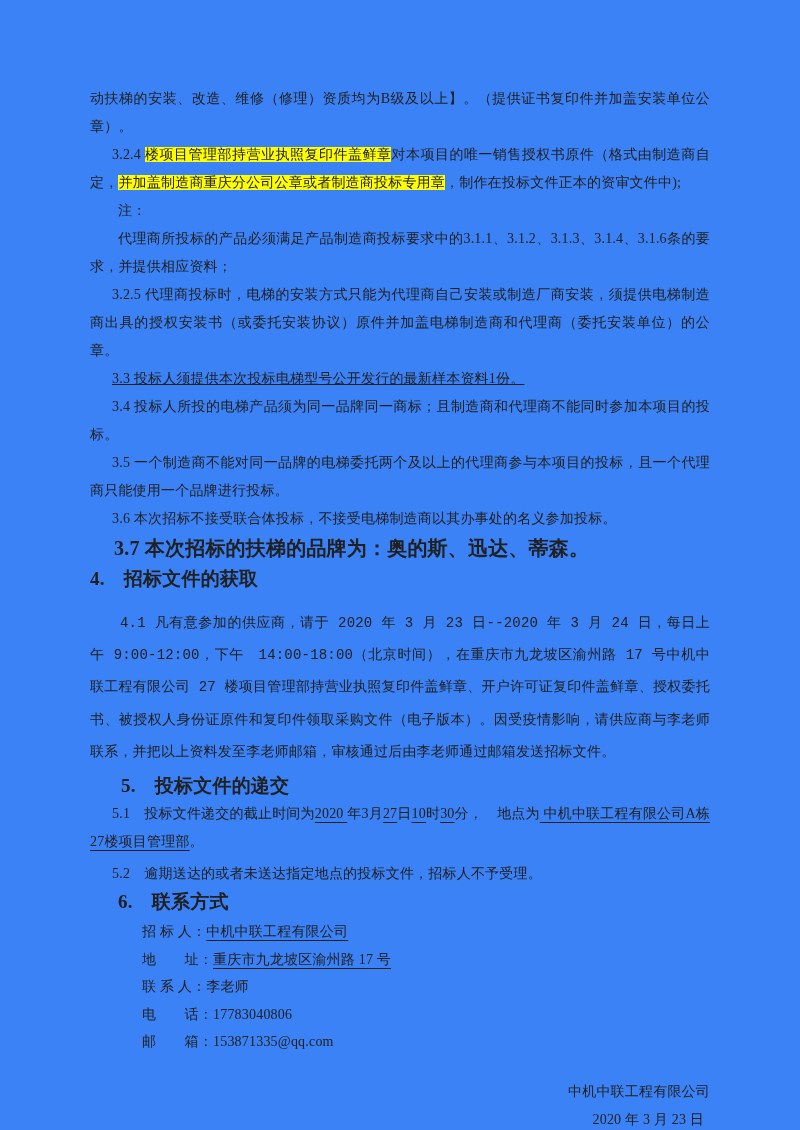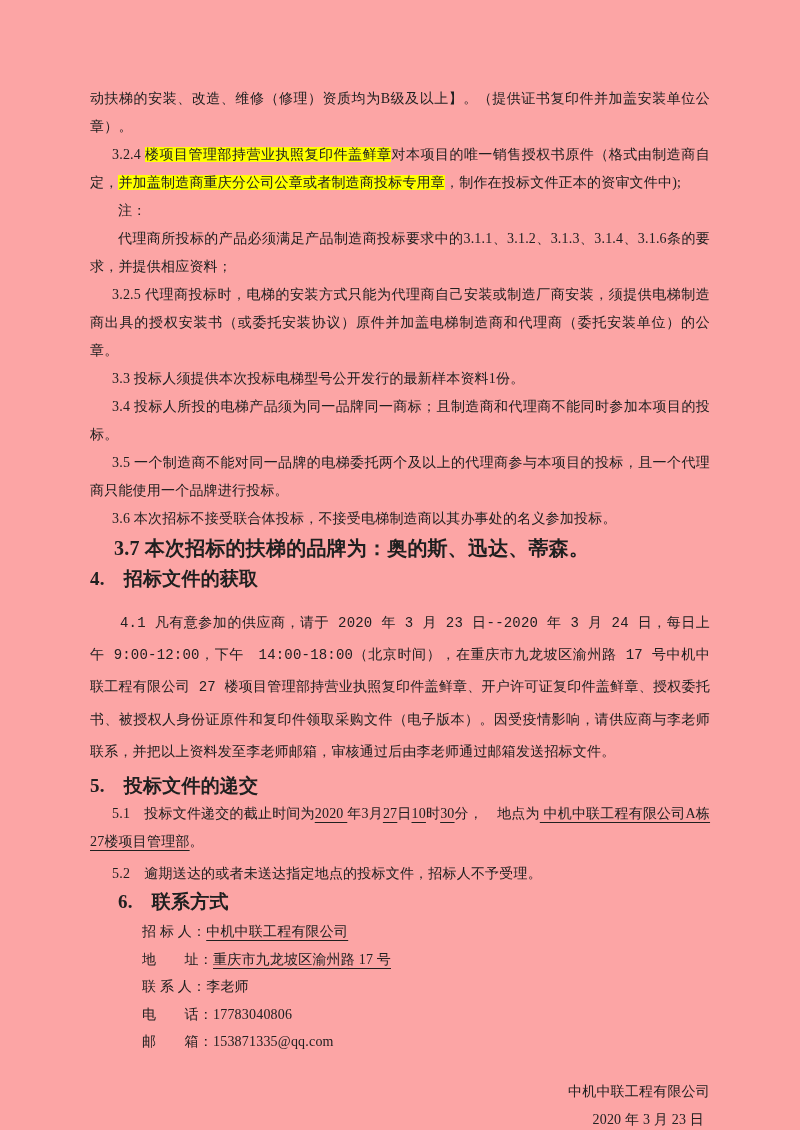--- a/index.html
+++ b/index.html
@@ -12,21 +12,21 @@
     height: 1130px;
     overflow: hidden;
     font-family: "Liberation Serif", "DejaVu Serif", serif;
     color: #202020;
   }
   .page {
     box-sizing: border-box;
     width: 800px;
     height: 1130px;
     padding: 85px 90px 40px 90px;
-    background: #fca5a5;
+    background: #3b82f6;
   }
   .para {
     margin: 0;
     font-size: 14px;
     line-height: 28px;
     text-align: justify;
     letter-spacing: 0.2px;
   }
   .para.heading {
     font-weight: 700;
@@ -69,28 +69,28 @@
 </head>
 <body style="color: rgb(32, 32, 32); background: rgb(255, 255, 255);">
 
 <div class="page">
   <div>
       <p class="para"><span>动扶梯的安装、改造、维修（修理）资质均为B级及以上】。（提供证书复印件并加盖安装单位公章）。</span></p>
       <p class="para" style="text-indent: 22px;"><span>3.2.4 </span><span class="hl">楼项目管理部持营业执照复印件盖鲜章</span><span>对本项目的唯一销售授权书原件（格式由制造商自定，</span><span class="hl">并加盖制造商重庆分公司公章或者制造商投标专用章</span><span>，制作在投标文件正本的资审文件中);</span></p>
       <p class="para" style="text-indent: 28px;"><span>注：</span></p>
       <p class="para" style="text-indent: 28px;"><span>代理商所投标的产品必须满足产品制造商投标要求中的3.1.1、3.1.2、3.1.3、3.1.4、3.1.6条的要求，并提供相应资料；</span></p>
       <p class="para" style="text-indent: 22px;"><span>3.2.5 代理商投标时，电梯的安装方式只能为代理商自己安装或制造厂商安装，须提供电梯制造商出具的授权安装书（或委托安装协议）原件并加盖电梯制造商和代理商（委托安装单位）的公章。</span></p>
-      <p class="para" style="text-indent: 22px;"><span>3.3 投标人须提供本次投标电梯型号公开发行的最新样本资料1份。</span></p>
+      <p class="para" style="text-indent: 22px; text-decoration: underline;"><span>3.3 投标人须提供本次投标电梯型号公开发行的最新样本资料1份。</span></p>
       <p class="para" style="text-indent: 22px;"><span>3.4 投标人所投的电梯产品须为同一品牌同一商标；且制造商和代理商不能同时参加本项目的投标。</span></p>
       <p class="para" style="text-indent: 22px;"><span>3.5 一个制造商不能对同一品牌的电梯委托两个及以上的代理商参与本项目的投标，且一个代理商只能使用一个品牌进行投标。</span></p>
       <p class="para" style="text-indent: 22px;"><span>3.6 本次招标不接受联合体投标，不接受电梯制造商以其办事处的名义参加投标。</span></p>
       <p class="para clause37" style="text-indent: 24px;"><span>3.7 本次招标的扶梯的品牌为：奥的斯、迅达、蒂森。</span></p>
       <p class="para heading" style="margin-top: 2px;"><span>4.　招标文件的获取</span></p>
       <p class="para p41" style="text-indent: 30px; margin-top: 14px; font-family: Liberation Mono, monospace;"><span>4.1 凡有意参加的供应商，请于 2020 年 3 月 23 日--2020 年 3 月 24 日，每日上午 9:00-12:00，下午　14:00-18:00（北京时间），在重庆市九龙坡区渝州路 17 号中机中联工程有限公司 27 楼项目管理部持营业执照复印件盖鲜章、开户许可证复印件盖鲜章、授权委托书、被授权人身份证原件和复印件领取采购文件（电子版本）。因受疫情影响，请供应商与李老师联系，并把以上资料发至李老师邮箱，审核通过后由李老师通过邮箱发送招标文件。</span></p>
-      <p class="para heading" style="margin-top: 4px;"><span>5.　投标文件的递交</span></p>
+      <p class="para heading" style="margin-top: 4px; margin-left: 31px;"><span>5.　投标文件的递交</span></p>
       <p class="para" style="text-indent: 22px;"><span>5.1　投标文件递交的截止时间为</span><span class="u">2020&nbsp;</span><span>年3月</span><span class="u">27</span><span>日</span><span class="u">10</span><span>时</span><span class="u">30</span><span>分，　地点为</span><span class="u">&nbsp;中机中联工程有限公司A栋27楼项目管理部</span><span>。</span></p>
       <p class="para" style="text-indent: 22px; margin-top: 4px;"><span>5.2　逾期送达的或者未送达指定地点的投标文件，招标人不予受理。</span></p>
       <p class="para heading" style="text-indent: 28px;"><span>6.　联系方式</span></p>
       <p class="para contact" style="margin-top: 2px;"><span>招 标 人：</span><span class="u">中机中联工程有限公司</span></p>
       <p class="para contact"><span>地　　址：</span><span class="u">重庆市九龙坡区渝州路 17 号</span></p>
       <p class="para contact"><span>联 系 人：</span><span>李老师</span></p>
       <p class="para contact"><span>电　　话：</span><span>17783040806</span></p>
       <p class="para contact"><span>邮　　箱：</span><span>153871335@qq.com</span></p>
     </div>
   <div class="footer">

